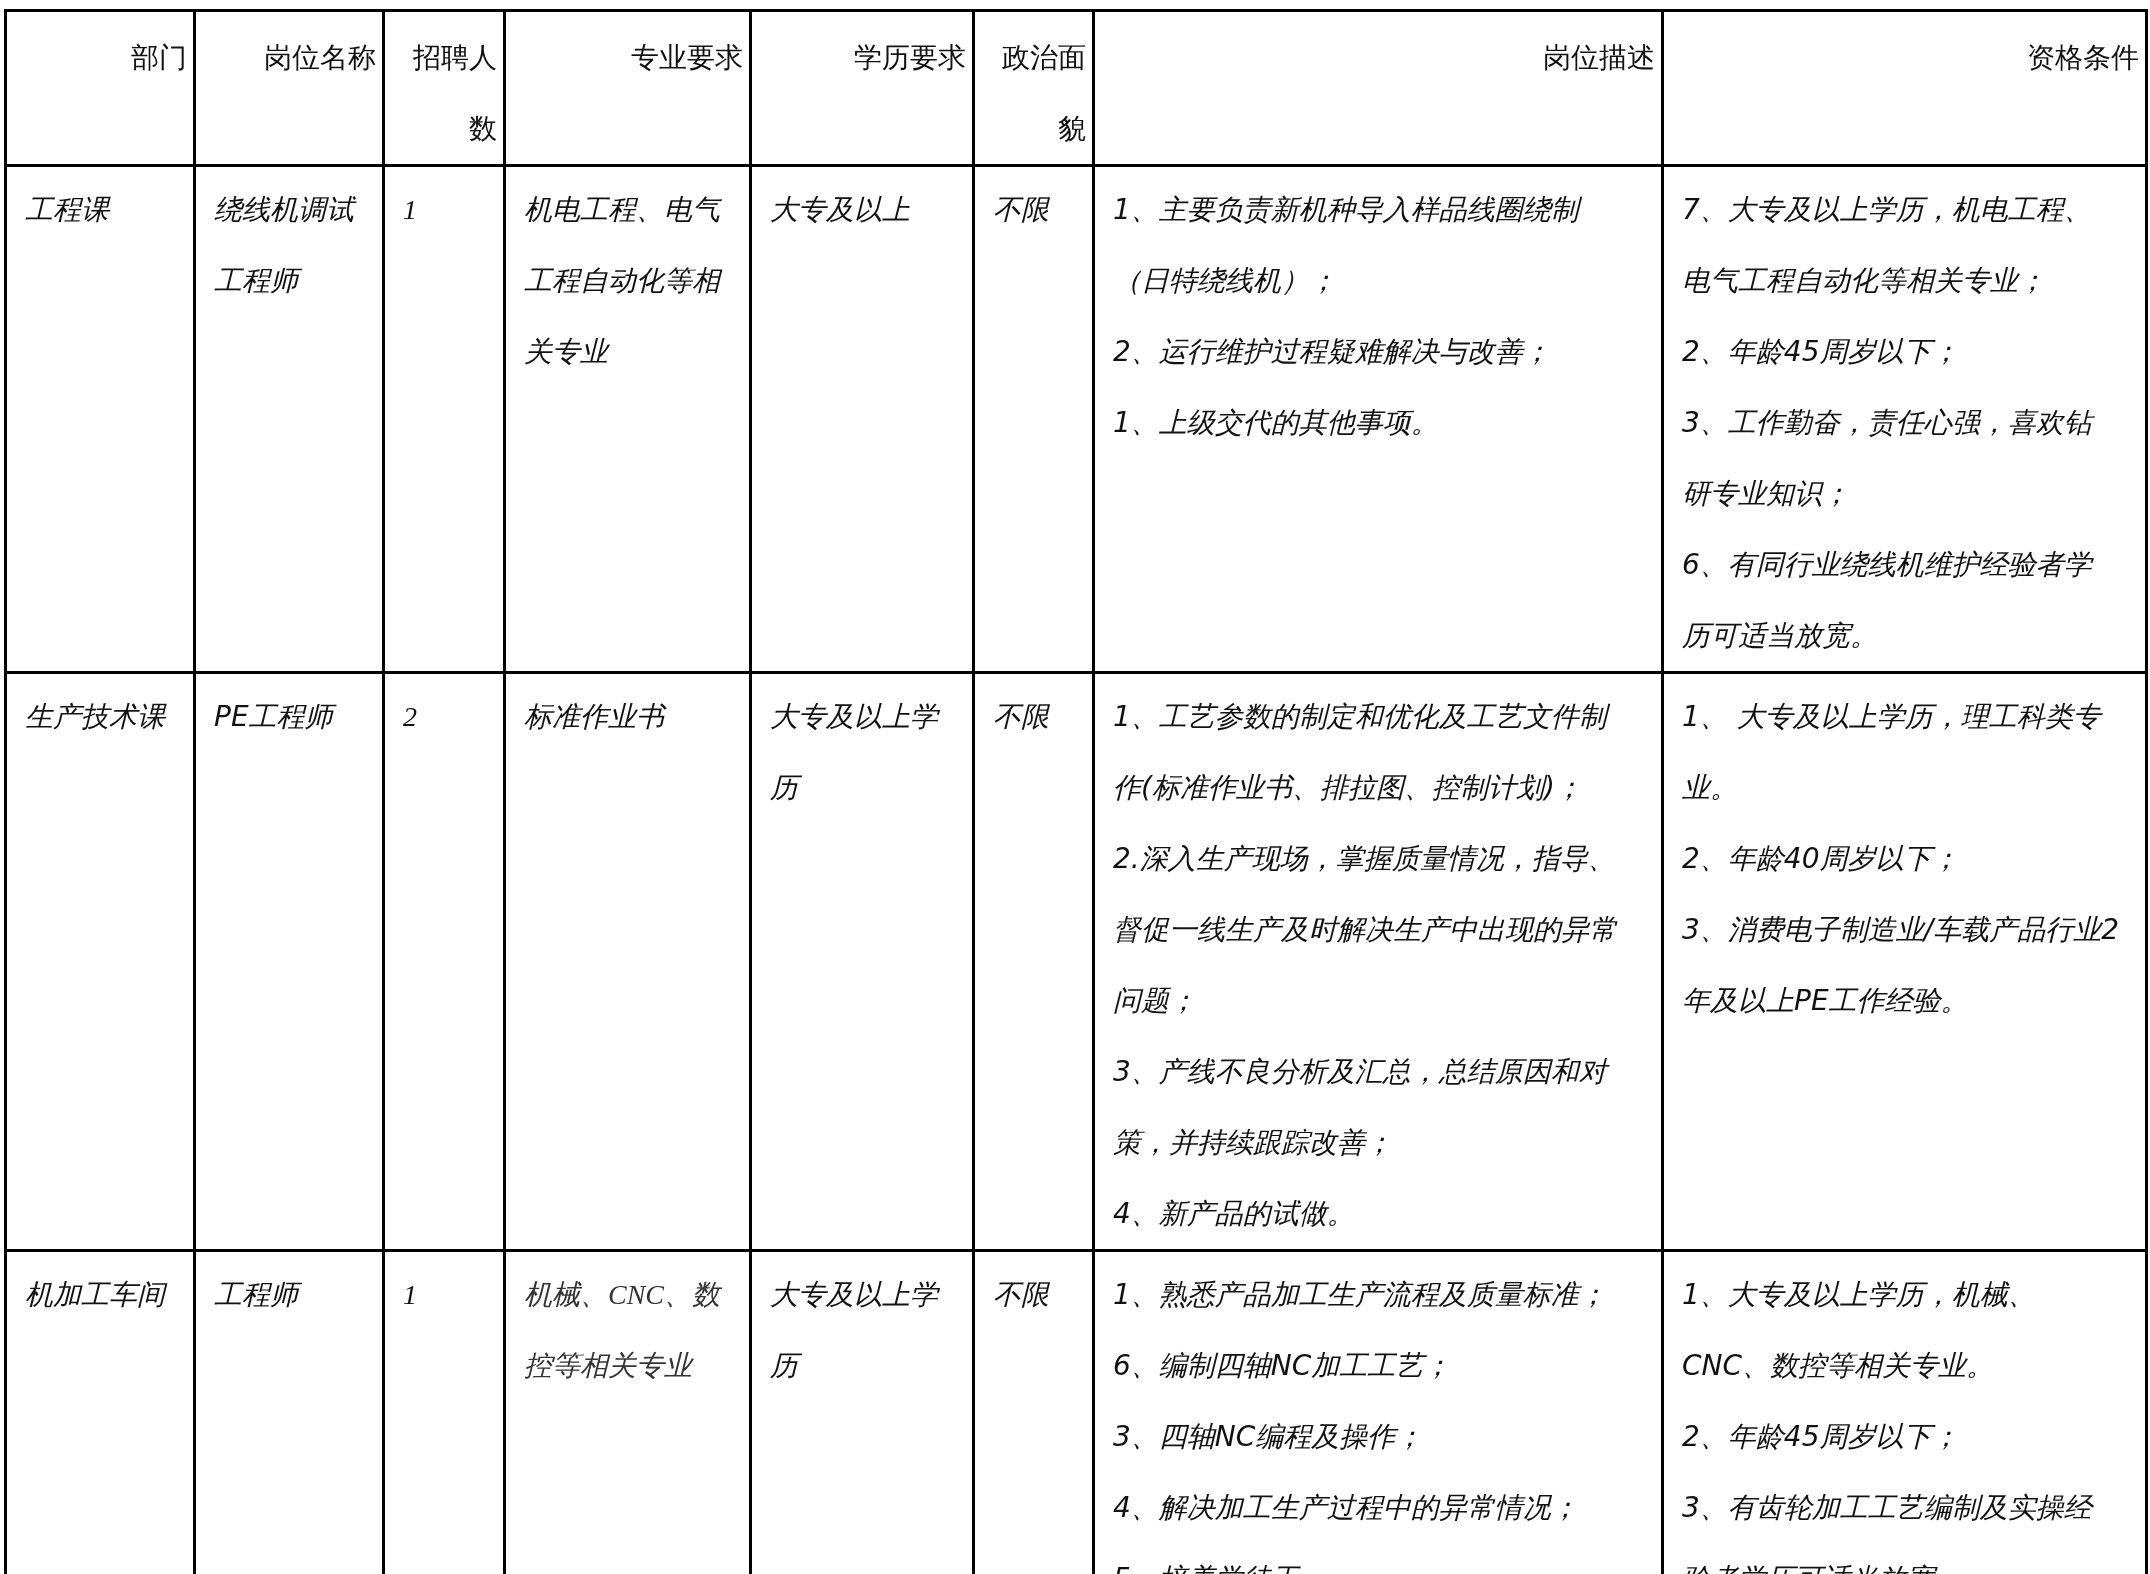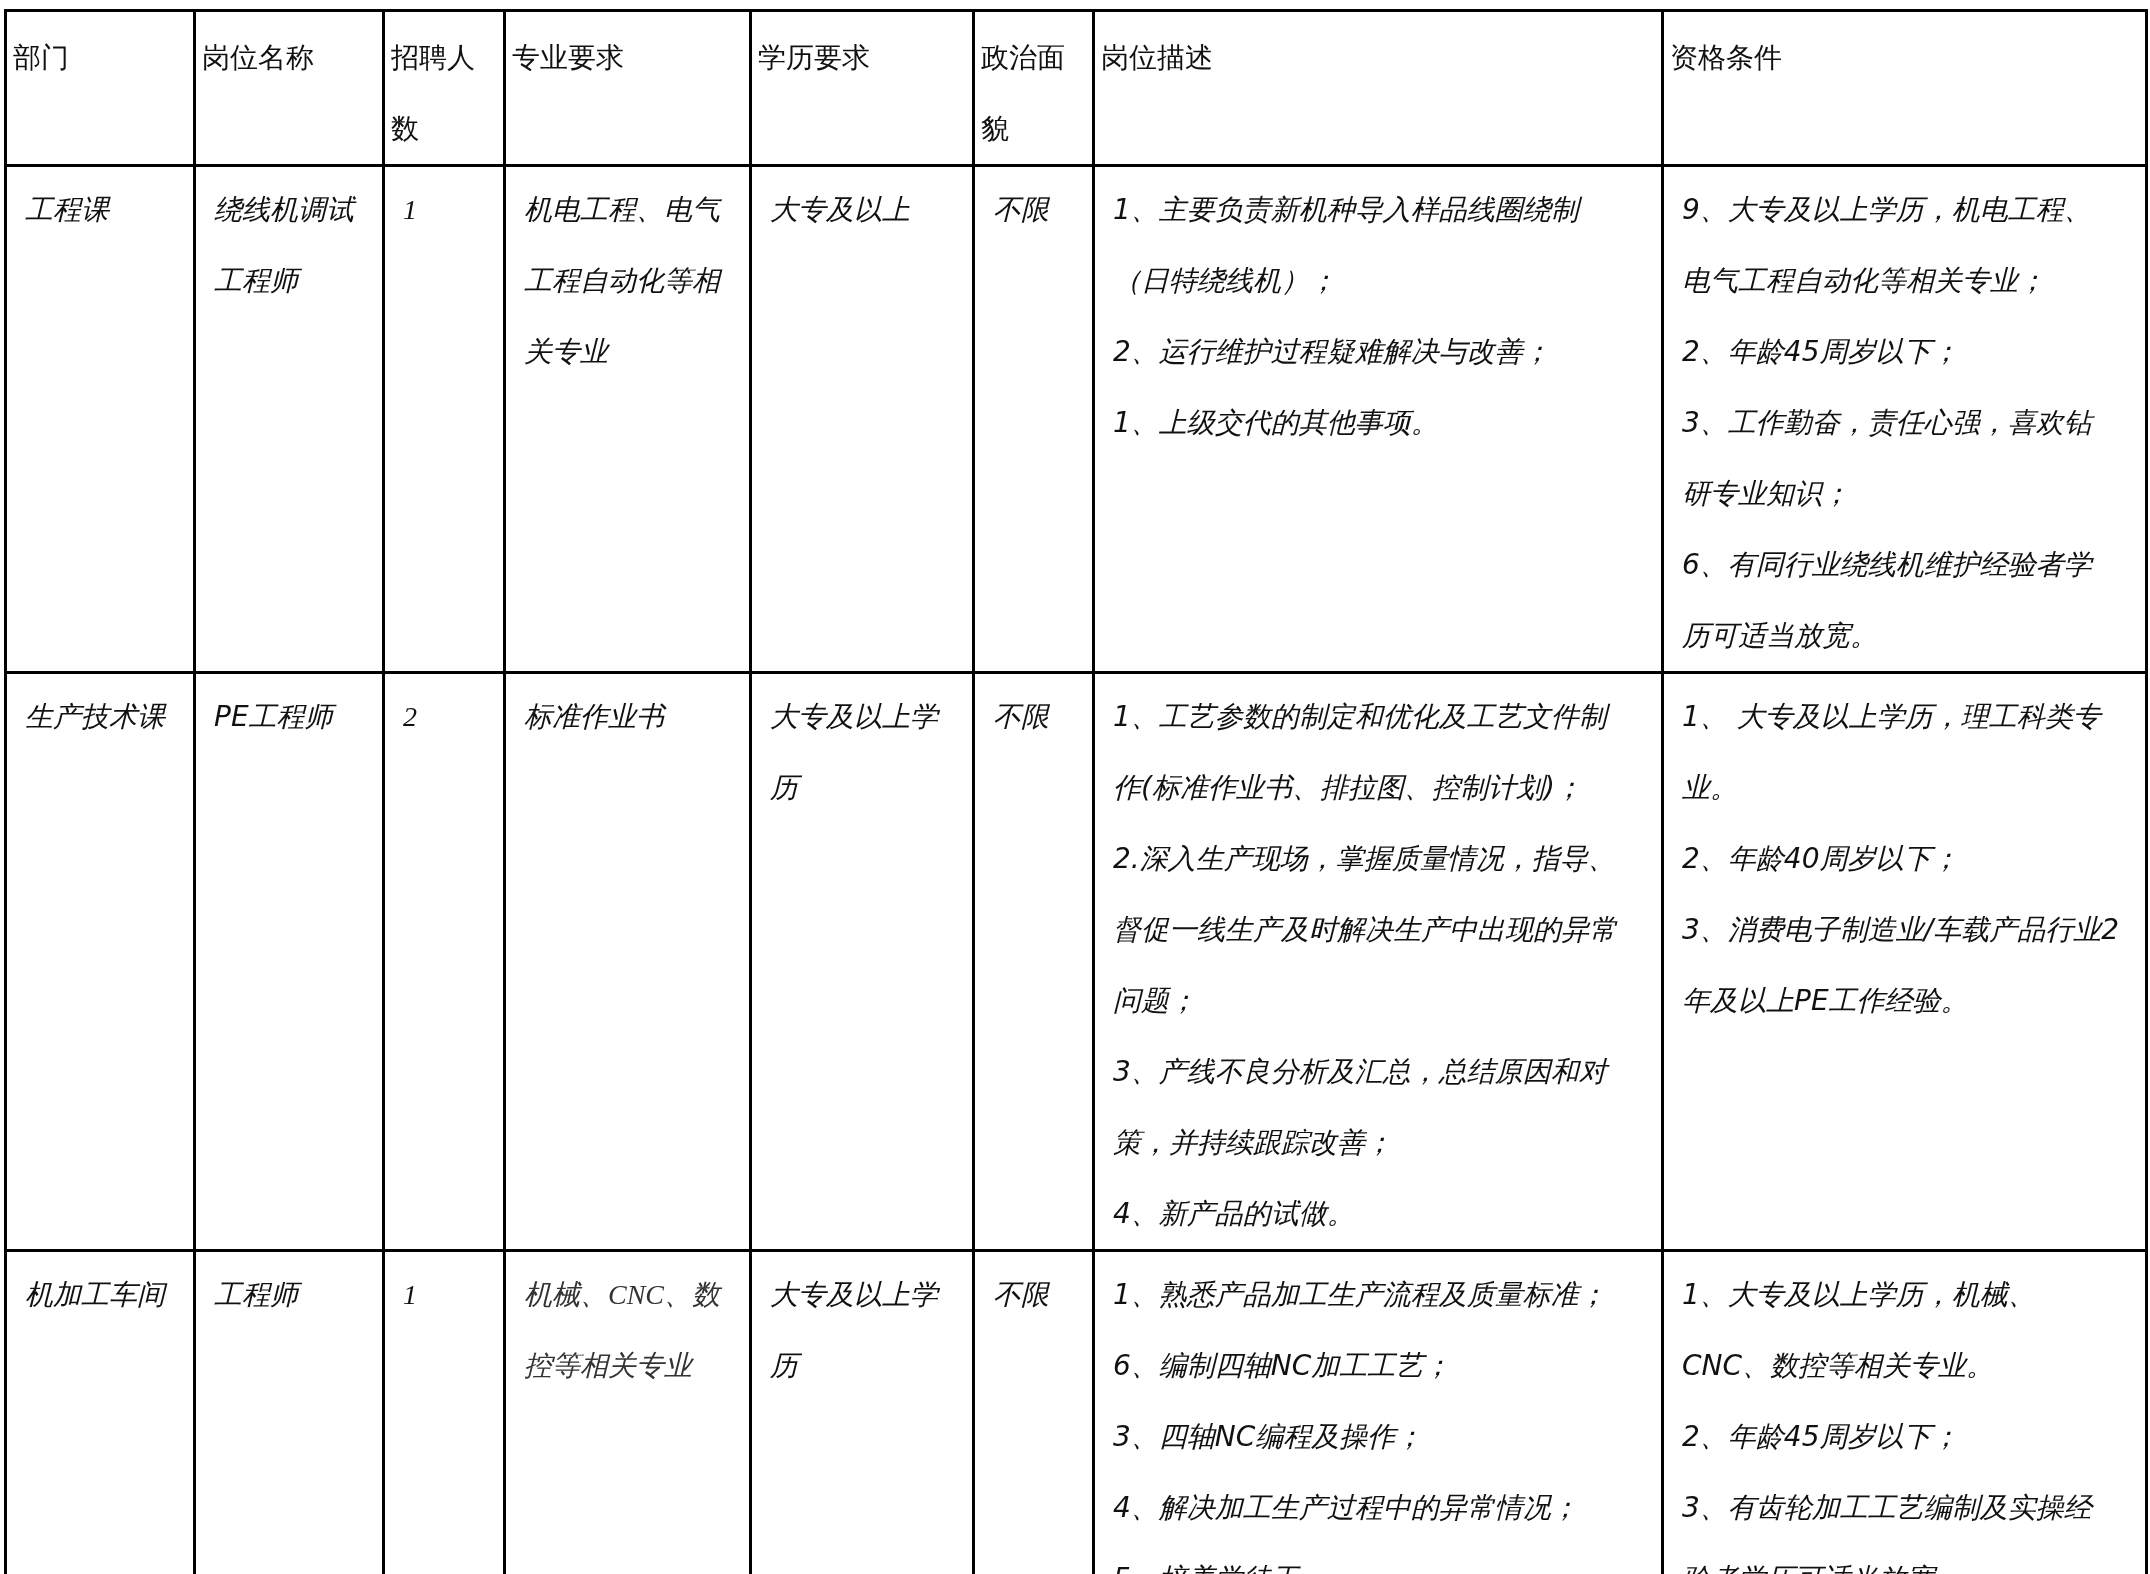--- a/index.html
+++ b/index.html
@@ -28,21 +28,21 @@
   table.jobs td, table.jobs th {
     border: 3px solid #000000;
     vertical-align: top;
     padding: 0;
     font-weight: normal;
     font-size: 28px;
     line-height: 71px;
     overflow: hidden;
   }
   table.jobs th {
-    text-align: left;
+    text-align: right;
     padding: 10px 6px 0 6px;
     height: 131px;
     box-sizing: border-box;
   }
   table.jobs td {
     text-align: left;
     padding: 7px 14px 0 18px;
     font-style: italic;
   }
   .row-1 td { height: 493px; }
@@ -126,21 +126,21 @@
         <td>
           <span class="line">不限</span>
         </td>
         <td>
           <span class="line">1、主要负责新机种导入样品线圈绕制</span>
           <span class="line">（日特绕线机）；</span>
           <span class="line">2、运行维护过程疑难解决与改善；</span>
           <span class="line">1、上级交代的其他事项。</span>
         </td>
         <td>
-          <span class="line">9、大专及以上学历，机电工程、</span>
+          <span class="line">7、大专及以上学历，机电工程、</span>
           <span class="line">电气工程自动化等相关专业；</span>
           <span class="line">2、年龄45周岁以下；</span>
           <span class="line">3、工作勤奋，责任心强，喜欢钻</span>
           <span class="line">研专业知识；</span>
           <span class="line">6、有同行业绕线机维护经验者学</span>
           <span class="line">历可适当放宽。</span>
         </td>
       </tr>
 
       <tr class="row-2">

